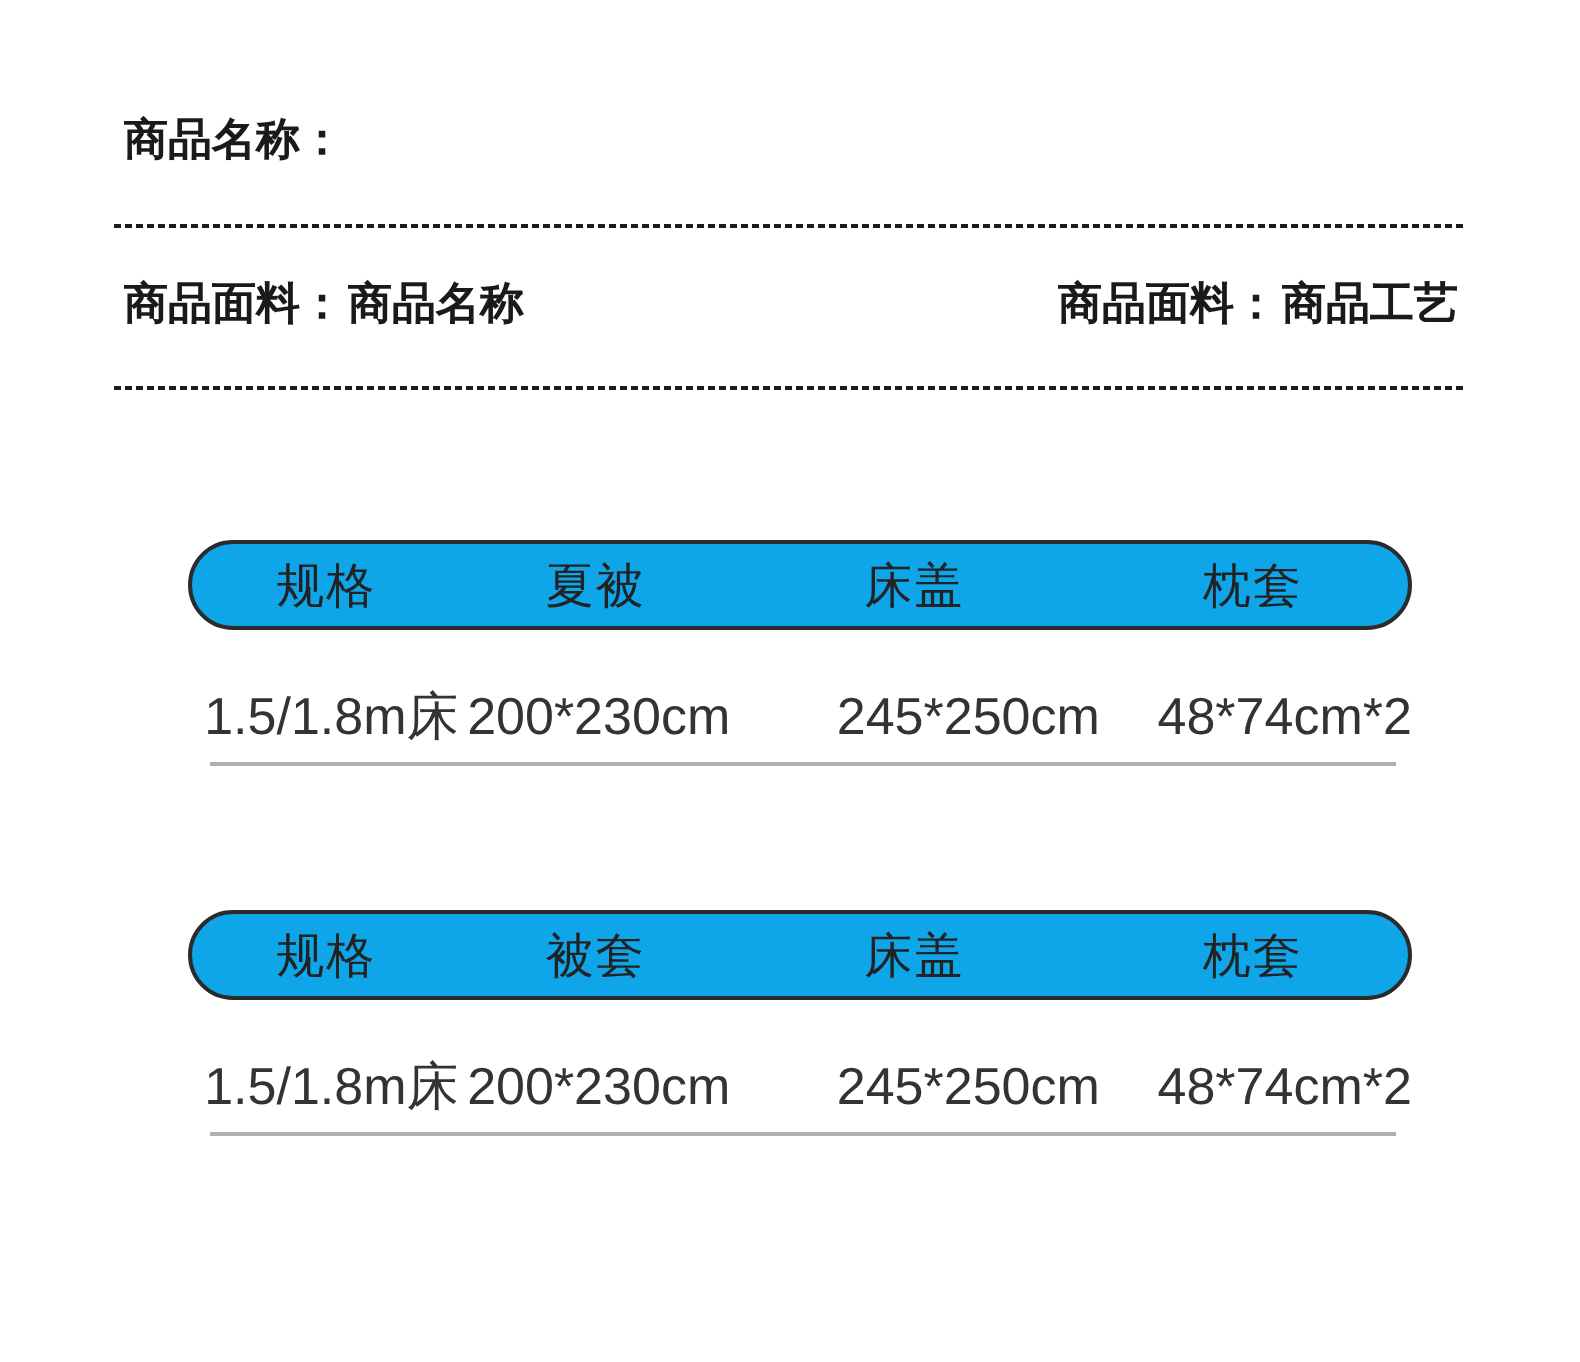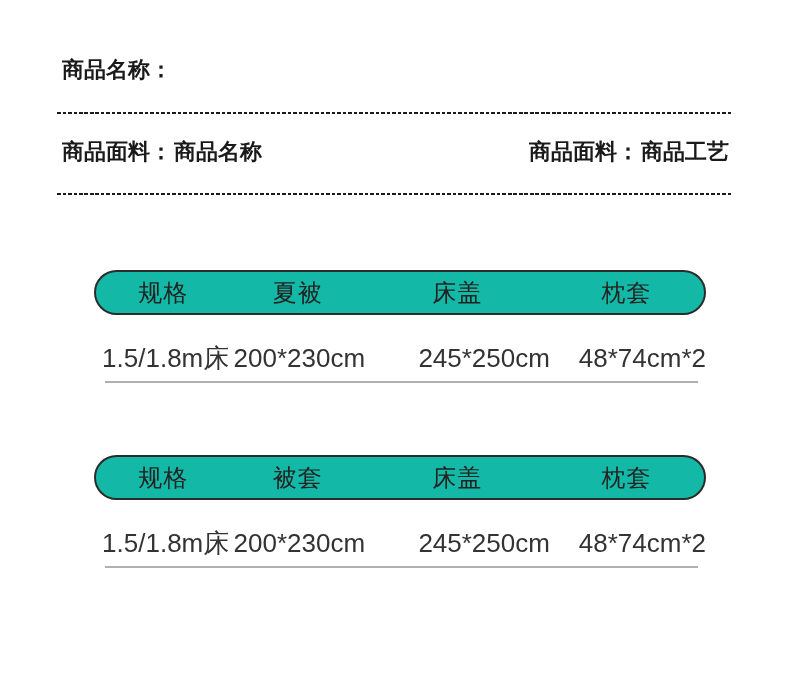--- a/index.html
+++ b/index.html
@@ -64,21 +64,21 @@
   .grid {
     display: grid;
     grid-template-columns: 22.1% 22.2% 30.2% 25.5%;
   }
   .pill {
     box-sizing: border-box;
     height: 45px;
     border: 2.5px solid #2b2b2b;
     border-radius: 23px;
     align-items: center;
-    background: #14b8a6;
+    background: #0ea5e9;
   }
   .th {
     text-align: center;
     font-size: 24px;
     font-weight: 500;
     color: #222222;
     letter-spacing: 1px;
     white-space: nowrap;
   }
   .data-row {

